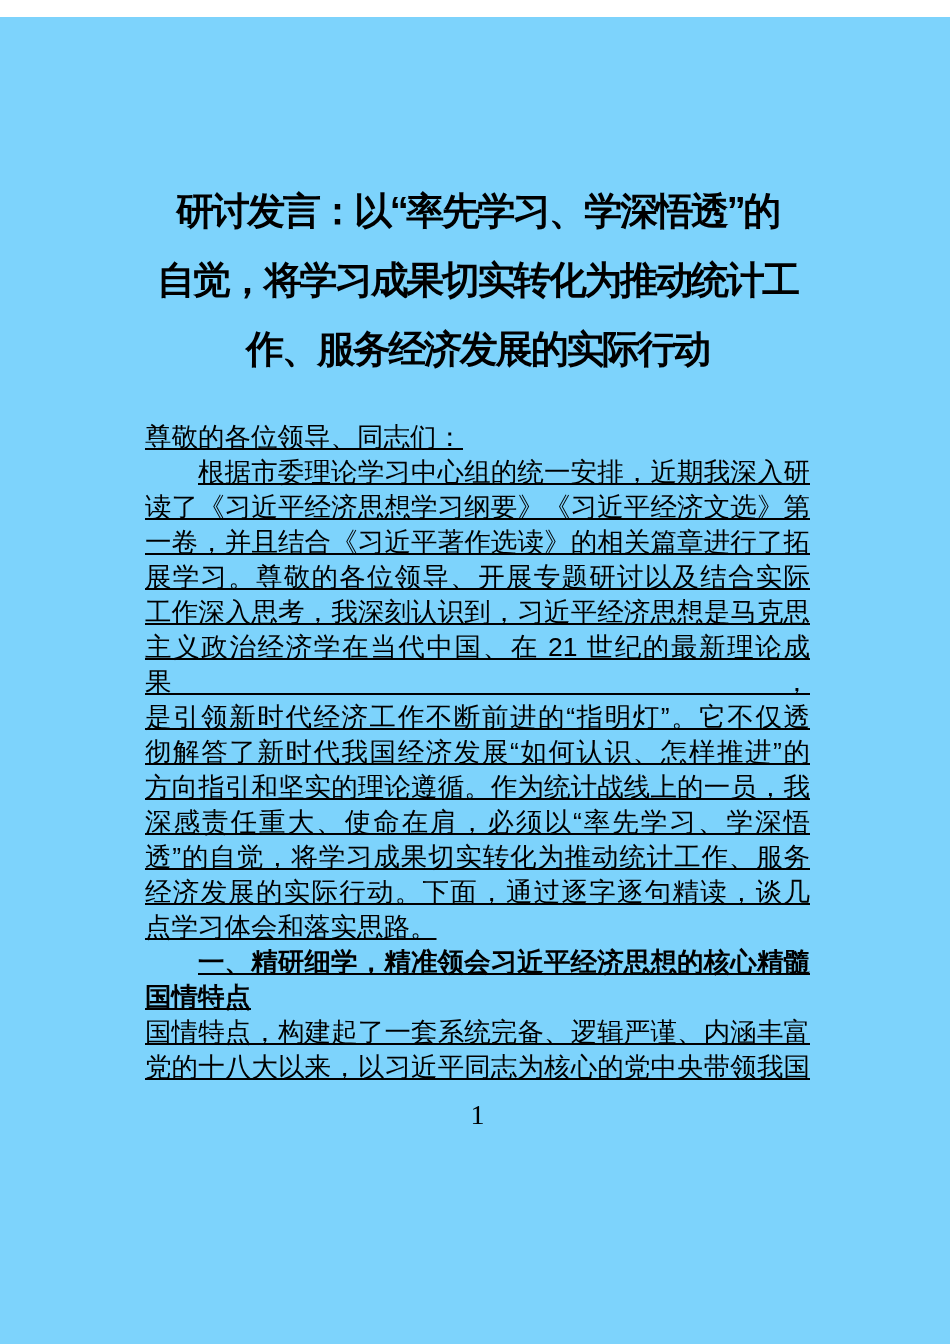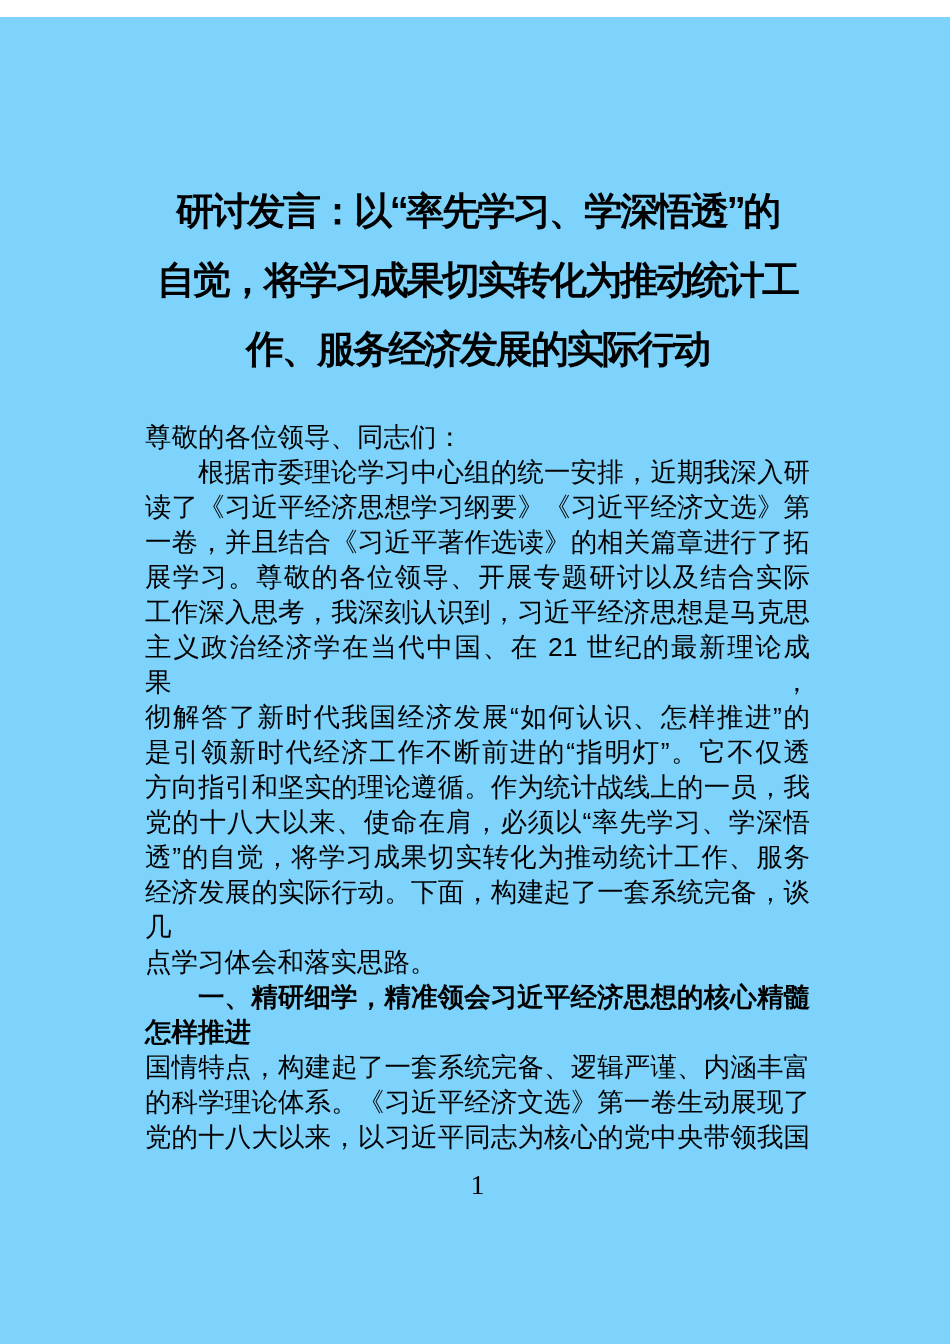--- a/index.html
+++ b/index.html
@@ -29,21 +29,21 @@
   }
   .title-line {
     white-space: nowrap;
   }
   .doc-body {
     margin-top: 36px;
     font-size: 26.5px;
     line-height: 35px;
     text-justify: inter-character;
   }
-  .para { margin: 0; }
+  .para { margin: 0; text-decoration: underline; }
   .para.heading { font-weight: bold; }
   .line {
     text-align: left;
   }
   .line.indent {
     text-indent: 53px;
   }
   .line.stretch {
     text-align: justify;
     text-align-last: justify;
@@ -70,32 +70,31 @@
       <div class="para salutation">
         <div class="line">尊敬的各位领导、同志们：</div>
       </div>
       <div class="para body">
         <div class="line indent stretch">根据市委理论学习中心组的统一安排，近期我深入研</div>
         <div class="line stretch">读了《习近平经济思想学习纲要》《习近平经济文选》第</div>
         <div class="line stretch">一卷，并且结合《习近平著作选读》的相关篇章进行了拓</div>
         <div class="line stretch">展学习。尊敬的各位领导、开展专题研讨以及结合实际</div>
         <div class="line stretch">工作深入思考，我深刻认识到，习近平经济思想是马克思</div>
         <div class="line stretch">主义政治经济学在当代中国、在 21 世纪的最新理论成果，</div>
+        <div class="line stretch">是引领新时代经济工作不断前进的“指明灯”。它不仅透</div>
         <div class="line stretch">彻解答了新时代我国经济发展“如何认识、怎样推进”的</div>
-        <div class="line stretch">是引领新时代经济工作不断前进的“指明灯”。它不仅透</div>
         <div class="line stretch">方向指引和坚实的理论遵循。作为统计战线上的一员，我</div>
-        <div class="line stretch">党的十八大以来、使命在肩，必须以“率先学习、学深悟</div>
+        <div class="line stretch">深感责任重大、使命在肩，必须以“率先学习、学深悟</div>
         <div class="line stretch">透”的自觉，将学习成果切实转化为推动统计工作、服务</div>
-        <div class="line stretch">经济发展的实际行动。下面，构建起了一套系统完备，谈几</div>
+        <div class="line stretch">经济发展的实际行动。下面，通过逐字逐句精读，谈几</div>
         <div class="line">点学习体会和落实思路。</div>
       </div>
       <div class="para heading">
         <div class="line indent stretch">一、精研细学，精准领会习近平经济思想的核心精髓</div>
-        <div class="line">怎样推进</div>
+        <div class="line">国情特点</div>
       </div>
       <div class="para body">
         <div class="line stretch">国情特点，构建起了一套系统完备、逻辑严谨、内涵丰富</div>
-        <div class="line stretch">的科学理论体系。《习近平经济文选》第一卷生动展现了</div>
         <div class="line stretch">党的十八大以来，以习近平同志为核心的党中央带领我国</div>
       </div>
     </div>
   <div class="page-number">1</div>
 </div>
 
 </body></html>

